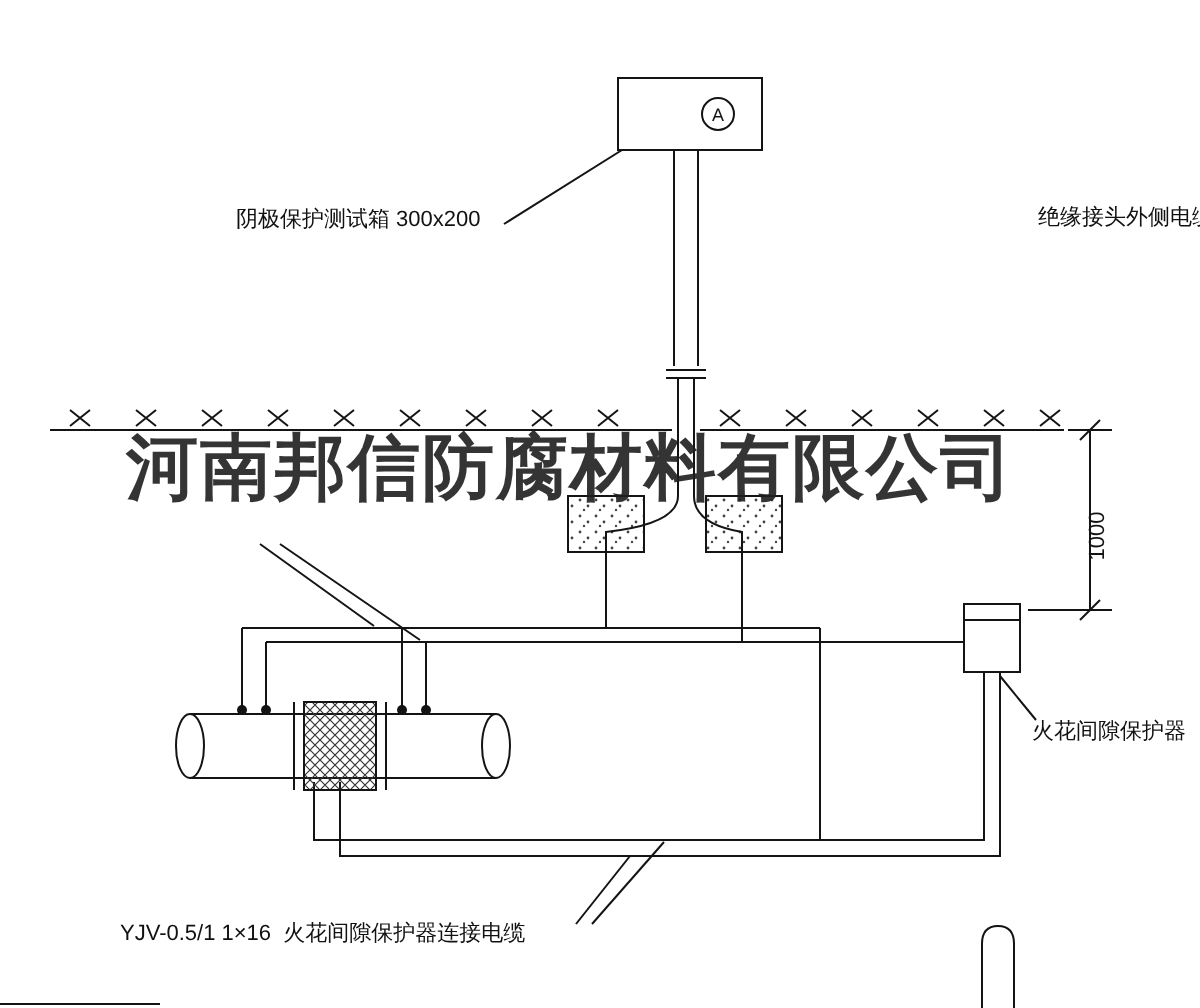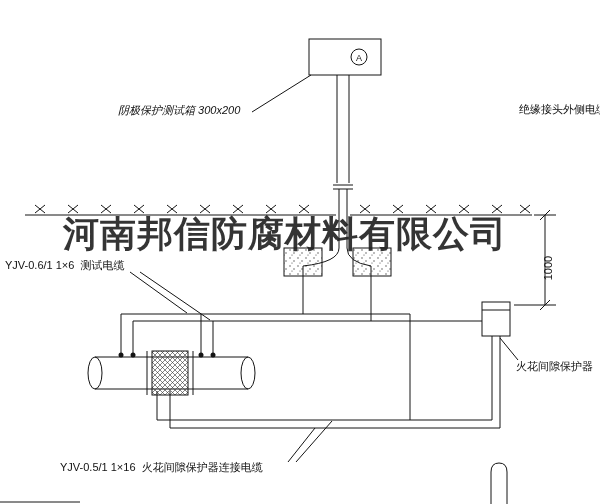--- a/index.html
+++ b/index.html
@@ -118,25 +118,24 @@
     <g>
       <path d="M534,215 H556 M514,305 H556 M545,215 V305 M540,220 L550,210 M540,310 L550,300"></path>
       <text x="552" y="268" text-anchor="middle" transform="rotate(-90 552 268)">1000</text>
     </g>
 
     <path d="M491,504 V472 Q491,463 499,463 Q507,463 507,472 V504"></path>
 
     <path d="M0,502 H80"></path>
   </svg>
 
-  <div class="label" style="left:118px; top:104px;font-style:italic;">阴极保护测试箱 300x200</div>
+  <div class="label" style="left:118px; top:104px;">阴极保护测试箱 300x200</div>
 
   <div class="label" style="left:519px; top:103px;">绝缘接头外侧电缆</div>
 
-  <div class="label" style="left:5px; top:259px;">YJV-0.6/1 1×6  测试电缆</div>
 
   <div class="label" style="left:516px; top:360px;">火花间隙保护器</div>
 
   <div class="label" style="left:60px; top:461px;">YJV-0.5/1 1×16  火花间隙保护器连接电缆</div>
 
   <div class="watermark">河南邦信防腐材料有限公司</div>
 
 </div>
 
 </body></html>

